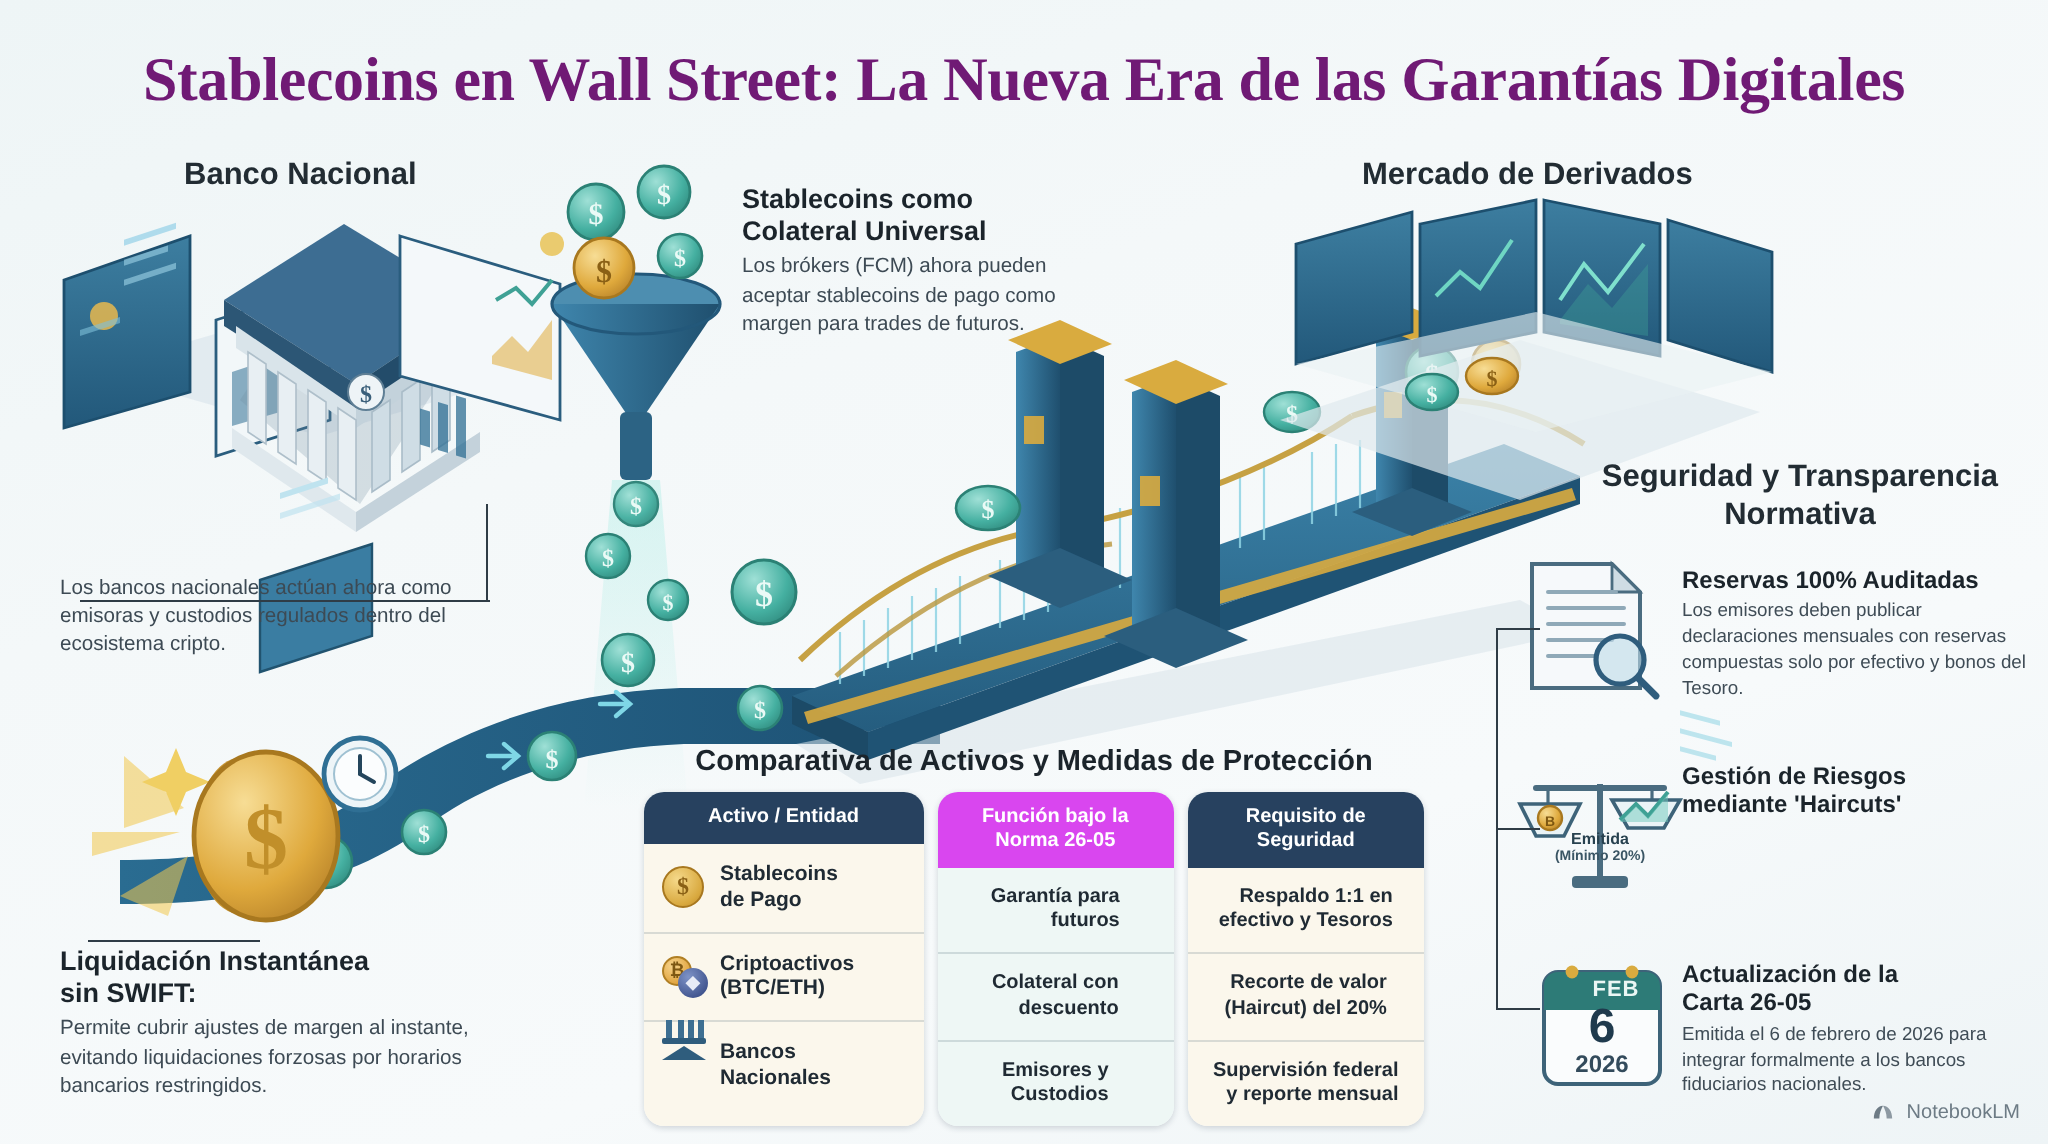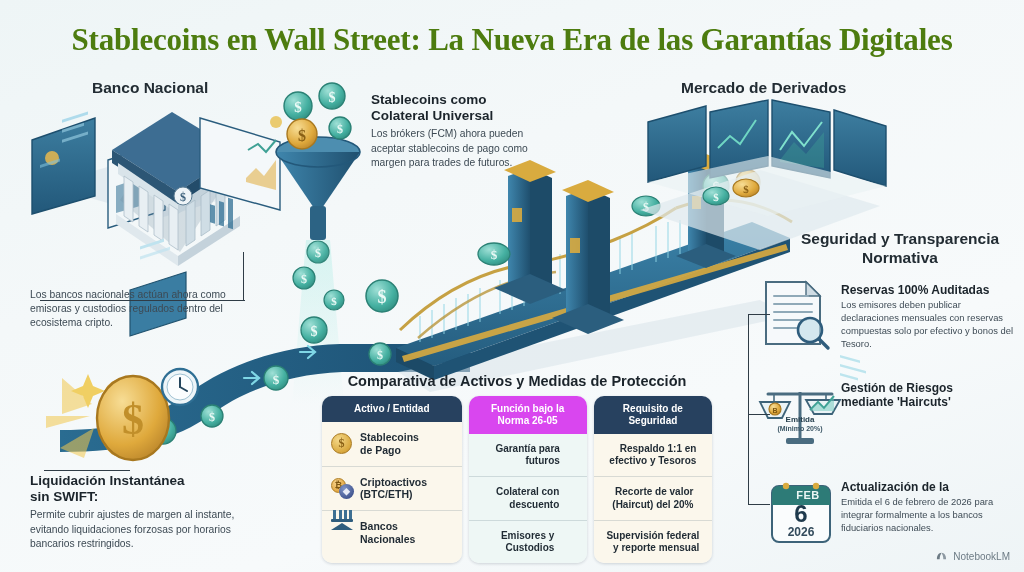--- a/index.html
+++ b/index.html
@@ -14,21 +14,21 @@
   .abs { position: absolute; }
 
   
   .title {
     left: 0; right: 0; top: 22px;
     text-align: center;
     font-family: "Liberation Serif", serif;
     font-size: 31px;
     font-weight: 700;
     letter-spacing: -0.2px;
-    color: #4d7c0f;
+    color: #701a75;
   }
 
   
   .sec-head {
     font-size: 15.5px;
     font-weight: 700;
     color: #222c33;
     line-height: 1.22;
   }
 
@@ -491,20 +491,21 @@
     <div class="mini-body">Los emisores deben publicar declaraciones mensuales con reservas compuestas solo por efectivo y bonos del Tesoro.</div>
   </div>
 
   <div class="abs" style="left:841px; top:381px; width:180px;">
     <div class="mini-title">Gestión de Riesgos</div>
     <div class="mini-title">mediante 'Haircuts'</div>
   </div>
 
   <div class="abs" style="left:841px; top:480px; width:180px;">
     <div class="mini-title">Actualización de la</div>
+    <div class="mini-title">Carta 26-05</div>
     <div class="mini-body">Emitida el 6 de febrero de 2026 para integrar formalmente a los bancos fiduciarios nacionales.</div>
   </div>
 
   <div class="abs table-wrap">
     <div class="table-title">Comparativa de Activos y Medidas de Protección</div>
     <div class="cols">
 
       <div class="col c1">
         <div class="col-head">Activo / Entidad</div>
         <div class="col-body">

